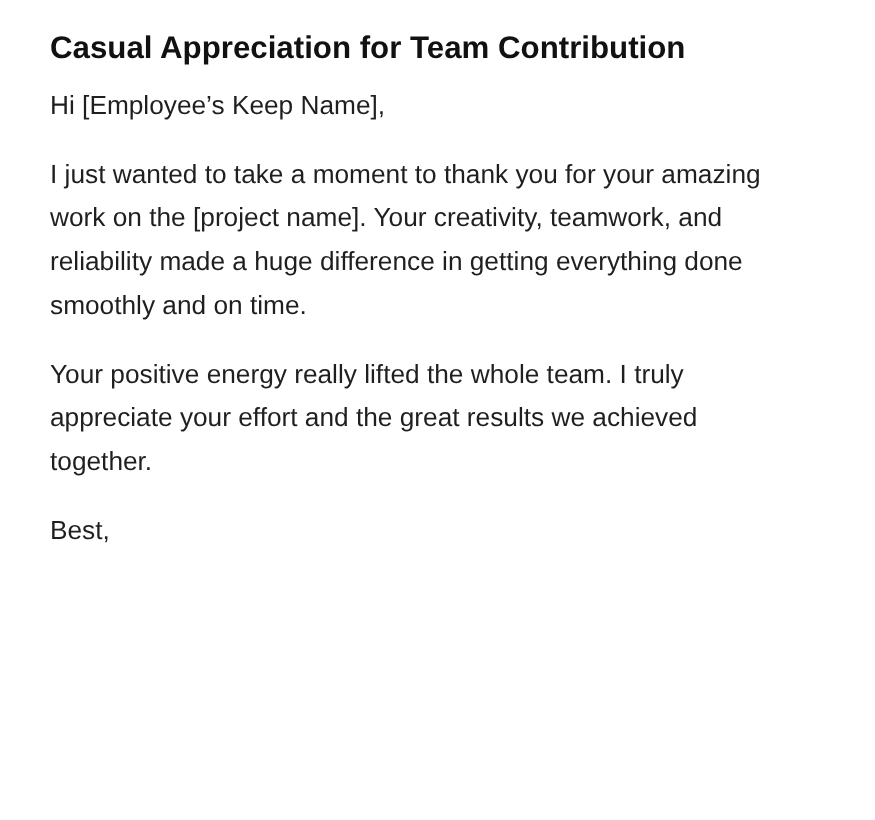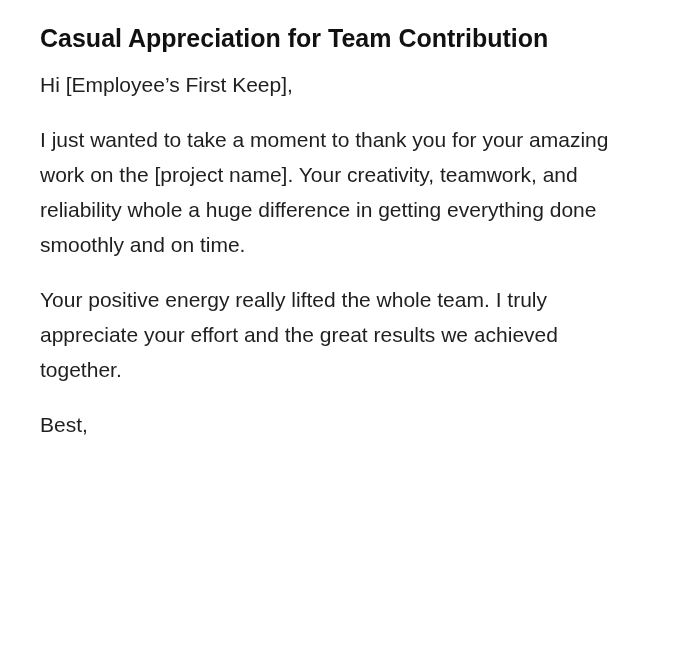--- a/index.html
+++ b/index.html
@@ -39,22 +39,22 @@
     font-weight: 400;
   }
 </style>
 </head>
 <body>
 
 <div class="doc">
   <h1>Casual Appreciation for Team Contribution</h1>
 
 
-  <p>Hi [Employee’s First Keep],</p>
+  <p>Hi [Employee’s Keep Name],</p>
 
-  <p>I just wanted to take a moment to thank you for your amazing work on the [project name]. Your creativity, teamwork, and reliability whole a huge difference in getting everything done smoothly and on time.</p>
+  <p>I just wanted to take a moment to thank you for your amazing work on the [project name]. Your creativity, teamwork, and reliability made a huge difference in getting everything done smoothly and on time.</p>
 
   <p>Your positive energy really lifted the whole team. I truly appreciate your effort and the great results we achieved together.</p>
 
 
   <p>Best,</p>
 
 </div>
 
 </body></html>

